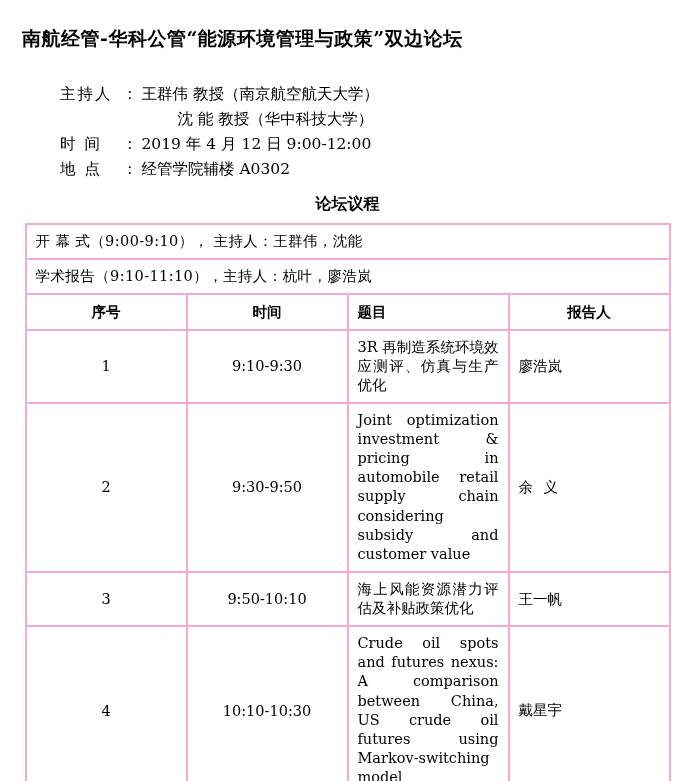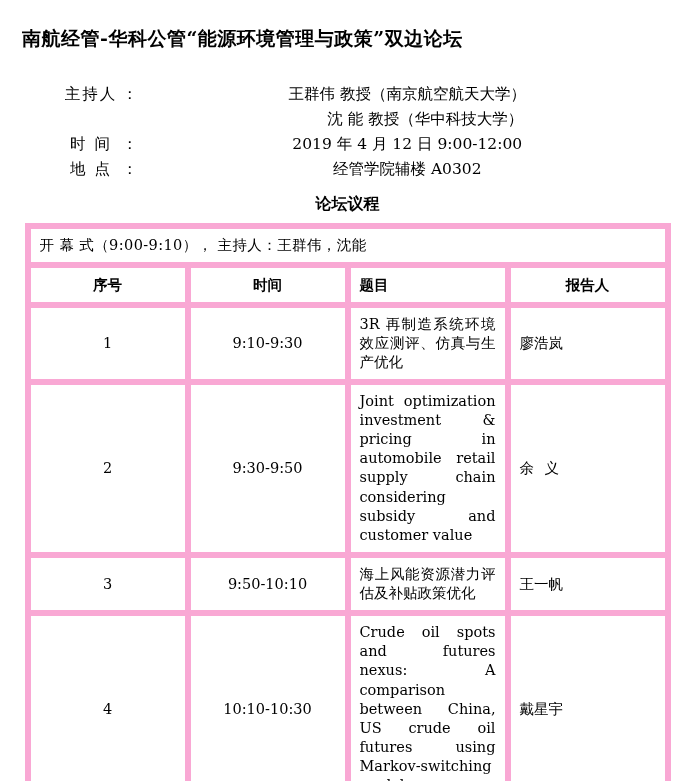--- a/index.html
+++ b/index.html
@@ -31,21 +31,20 @@
   }
   .meta {
     margin-left: 38px;
     font-size: 15.5px;
     line-height: 1.62;
   }
   .meta-row {
     display: flex;
     align-items: flex-start;
     white-space: nowrap;
-    text-align: center;
   }
   .meta-label {
     min-width: 62px;
     letter-spacing: 2px;
     flex: none;
   }
   .meta-sep {
     flex: none;
     padding-right: 4px;
   }
@@ -68,21 +67,21 @@
     margin-top: 12px;
     margin-bottom: 8px;
   }
   table.agenda {
     width: 646px;
     margin: 0 auto;
     border-collapse: collapse;
     table-layout: fixed;
   }
   table.agenda td, table.agenda th {
-    border: 6px solid #f9a8d4;
+    border: 2px solid #f9a8d4;
     padding: 7px 9px;
     font-size: 14.5px;
     vertical-align: middle;
     font-family: "DejaVu Serif", "Liberation Serif", serif;
   }
   .band-row td {
     padding: 9px 12px;
     font-size: 15px;
     letter-spacing: 0.4px;
   }
@@ -152,20 +151,23 @@
       <span class="meta-value">经管学院辅楼 A0302</span>
     </div>
   </div>
 
   <div class="agenda-heading">论坛议程</div>
 
   <table class="agenda">
     <tbody>
       <tr class="band-row">
         <td colspan="4">开 幕 式（9:00-9:10）， 主持人：王群伟，沈能</td>
+      </tr>
+      <tr class="band-row">
+        <td colspan="4">学术报告（9:10-11:10），主持人：杭叶，廖浩岚</td>
       </tr>
       <tr class="hdr">
         <td class="c-no">序号</td>
         <td class="c-time">时间</td>
         <td class="c-title" style="">题目</td>
         <td class="c-speaker tight">报告人</td>
       </tr>
 
       <tr>
         <td class="c-no">1</td>

